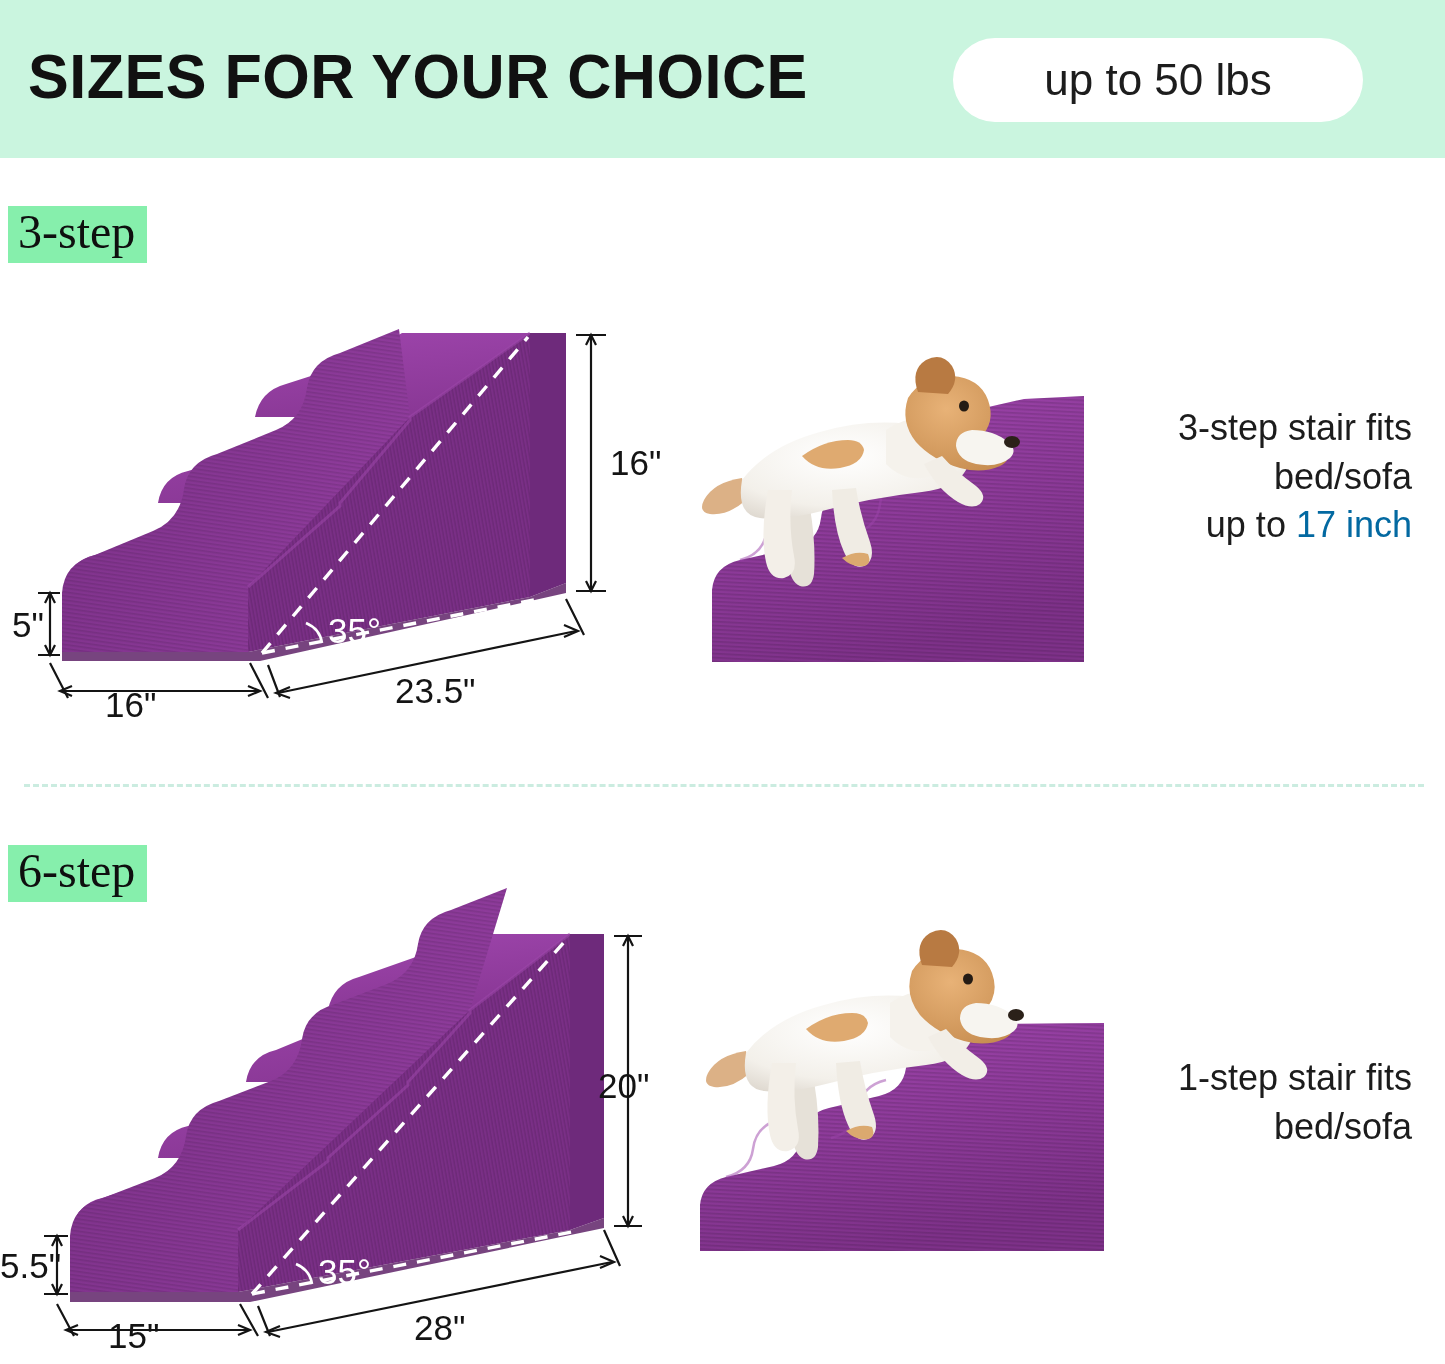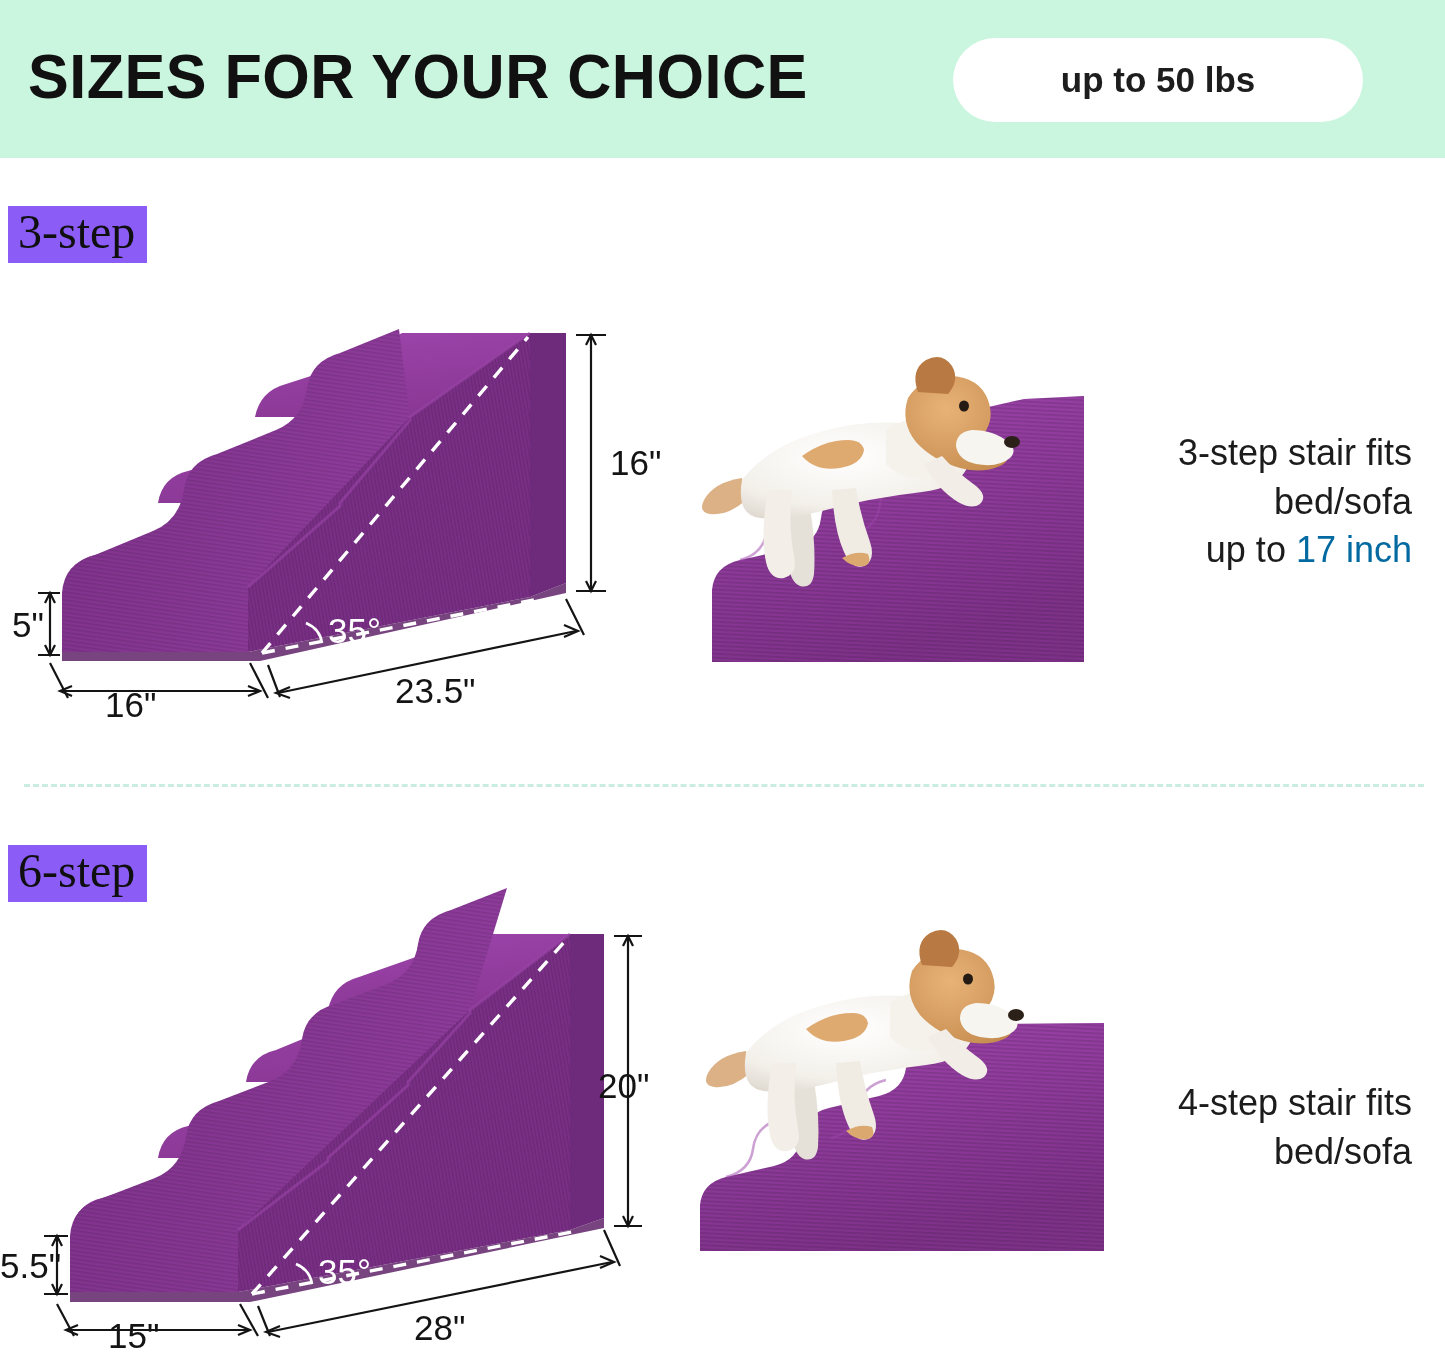--- a/index.html
+++ b/index.html
@@ -44,31 +44,31 @@
     width: 410px;
     height: 84px;
     background: #ffffff;
     border-radius: 44px;
     display: flex;
     align-items: center;
     justify-content: center;
   }
   .weight-pill-label {
     font-family: "Liberation Sans Narrow", "Liberation Sans", sans-serif;
-    font-size: 35px;
-    font-weight: bold;
+    font-size: 44px;
+    font-weight: normal;
     color: #1d1d1d;
     letter-spacing: 0px;
     white-space: nowrap;
   }
 
   
   .section-tag {
     position: absolute;
-    background: #8b5cf6;
+    background: #86efac;
     font-family: "Liberation Serif", serif;
     font-size: 48px;
     color: #0f0f0f;
     padding: 2px 12px 6px 10px;
     line-height: 1.02;
     white-space: nowrap;
   }
   .tag-3 { left: 8px; top: 206px; }
   .tag-4 { left: 8px; top: 845px; }
 
@@ -84,21 +84,20 @@
 
   
   .side-text {
     position: absolute;
     width: 300px;
     text-align: right;
     font-size: 36px;
     line-height: 1.35;
     color: #1c1c1c;
     font-family: "Liberation Sans", sans-serif;
-    margin-top: 25px;
   }
   .side-text-3 { left: 1112px; top: 404px; }
   .side-text-4 { left: 1112px; top: 1054px; }
   .accent-green { color: #0369a1; }
 
   
   .fig { position: absolute; }
   .fig-3 { left: 10px;  top: 325px; }
   .fig-4 { left: 10px;  top: 930px; }
   .photo-3 { left: 672px; top: 290px; }
@@ -571,15 +570,15 @@
     <path d="M 232 90 q -8 -22 8 -32 q 16 -8 26 6 q 8 14 -4 28 Z" fill="#b87a42"></path>
     <path d="M 238 162 q 14 26 34 38 q 14 8 22 2 q 8 -8 -4 -18 q -22 -16 -34 -30 Z" fill="#f2eee7"></path>
     <path d="M 146 188 q 2 40 12 62 q 8 18 20 14 q 12 -6 6 -24 q -10 -28 -14 -54 Z" fill="#f0ece4"></path>
     <path d="M 82 188 q -8 44 -2 72 q 4 18 18 16 q 14 -4 10 -22 q -6 -32 -2 -66 Z" fill="#f3efe8"></path>
     <path d="M 156 256 q 10 10 22 8 q 8 -2 4 -12 q -12 -4 -26 4 Z" fill="#dba96f"></path>
   </g>
 </svg>
 </div>
 
 <div class="side-text side-text-4">
-  <div>4-step stair fits</div>
+  <div>1-step stair fits</div>
   <div>bed/sofa</div>
 </div>
 
 </body></html>

